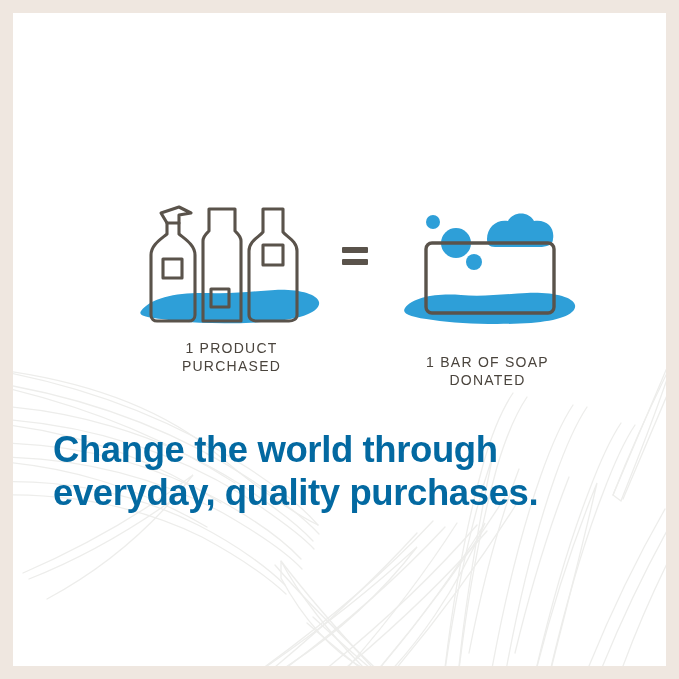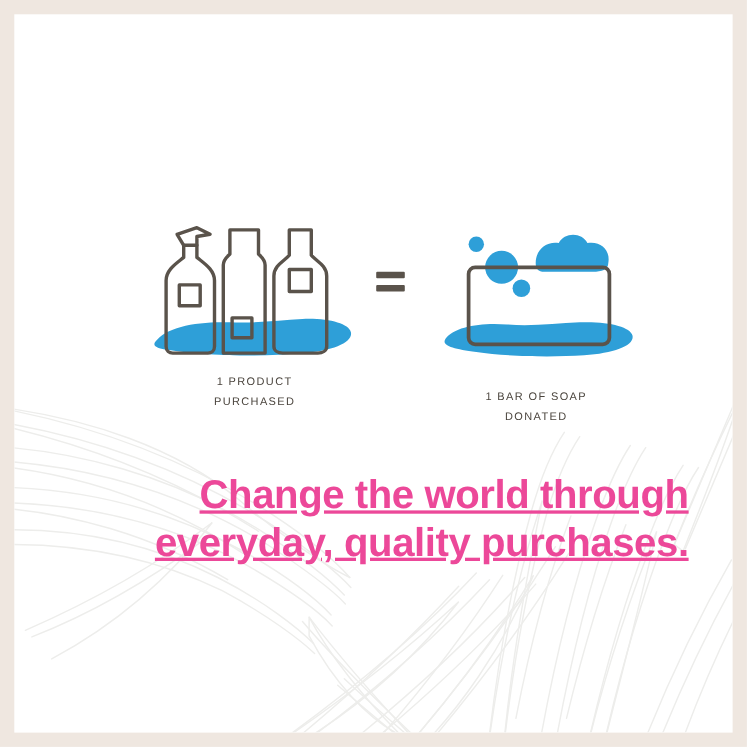--- a/index.html
+++ b/index.html
@@ -67,21 +67,21 @@
     position: absolute;
     left: 390px;
     top: 10px;
   }
 
   
   .caption {
     position: absolute;
     text-align: center;
     font-family: "Liberation Sans", sans-serif;
-    font-size: 10px;
+    font-size: 14px;
     font-weight: 400;
     letter-spacing: 1.25px;
     line-height: 18px;
     color: #4a443d;
     text-transform: uppercase;
     white-space: pre-line;
   }
   #caption-left {
     left: 102px;
     top: 146px;
@@ -92,29 +92,28 @@
     top: 160px;
     width: 225px;
   }
 
   
   #headline {
     position: absolute;
     left: 40px;
     top: 415px;
     width: 573px;
-    text-align: right;
+    text-align: left;
     font-family: "Liberation Sans", sans-serif;
     font-weight: bold;
     font-size: 36.5px;
     line-height: 43px;
     letter-spacing: -0.4px;
-    color: #ec4899;
+    color: #0369a1;
     white-space: pre-line;
-    text-decoration: underline;
   }
 </style>
 </head>
 <body>
 
 <div id="canvas">
 
   <div id="card">
 
     <svg id="leaves" viewBox="0 0 653 653" width="653" height="653" aria-hidden="true">

